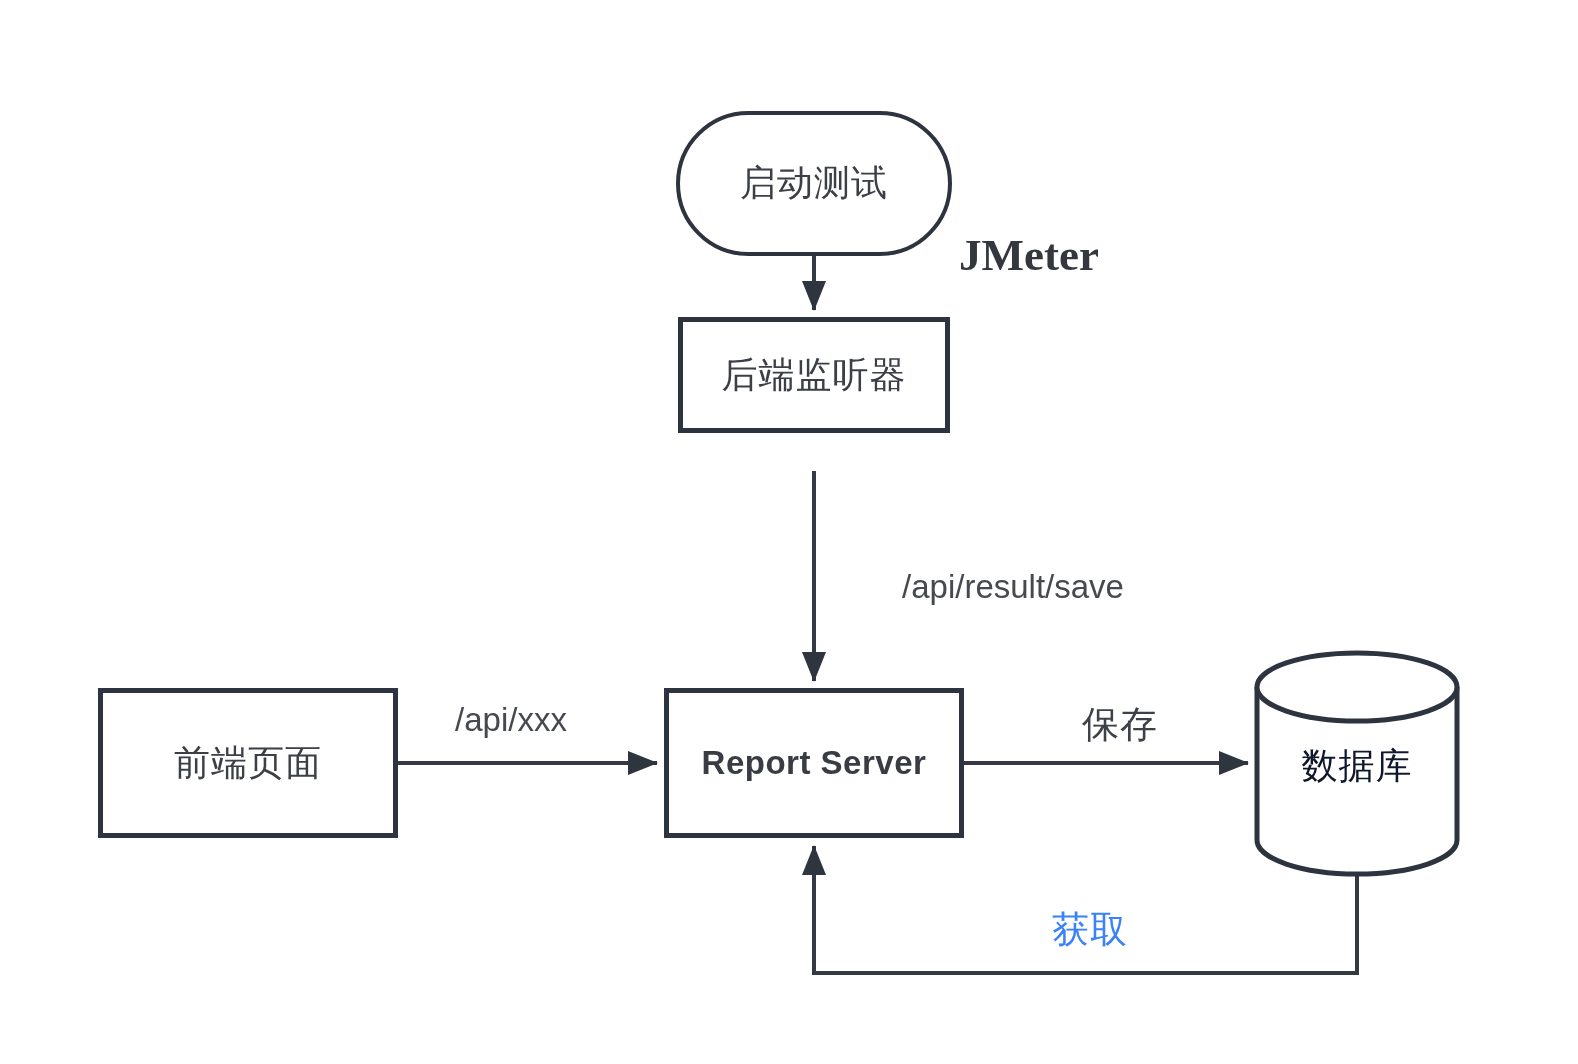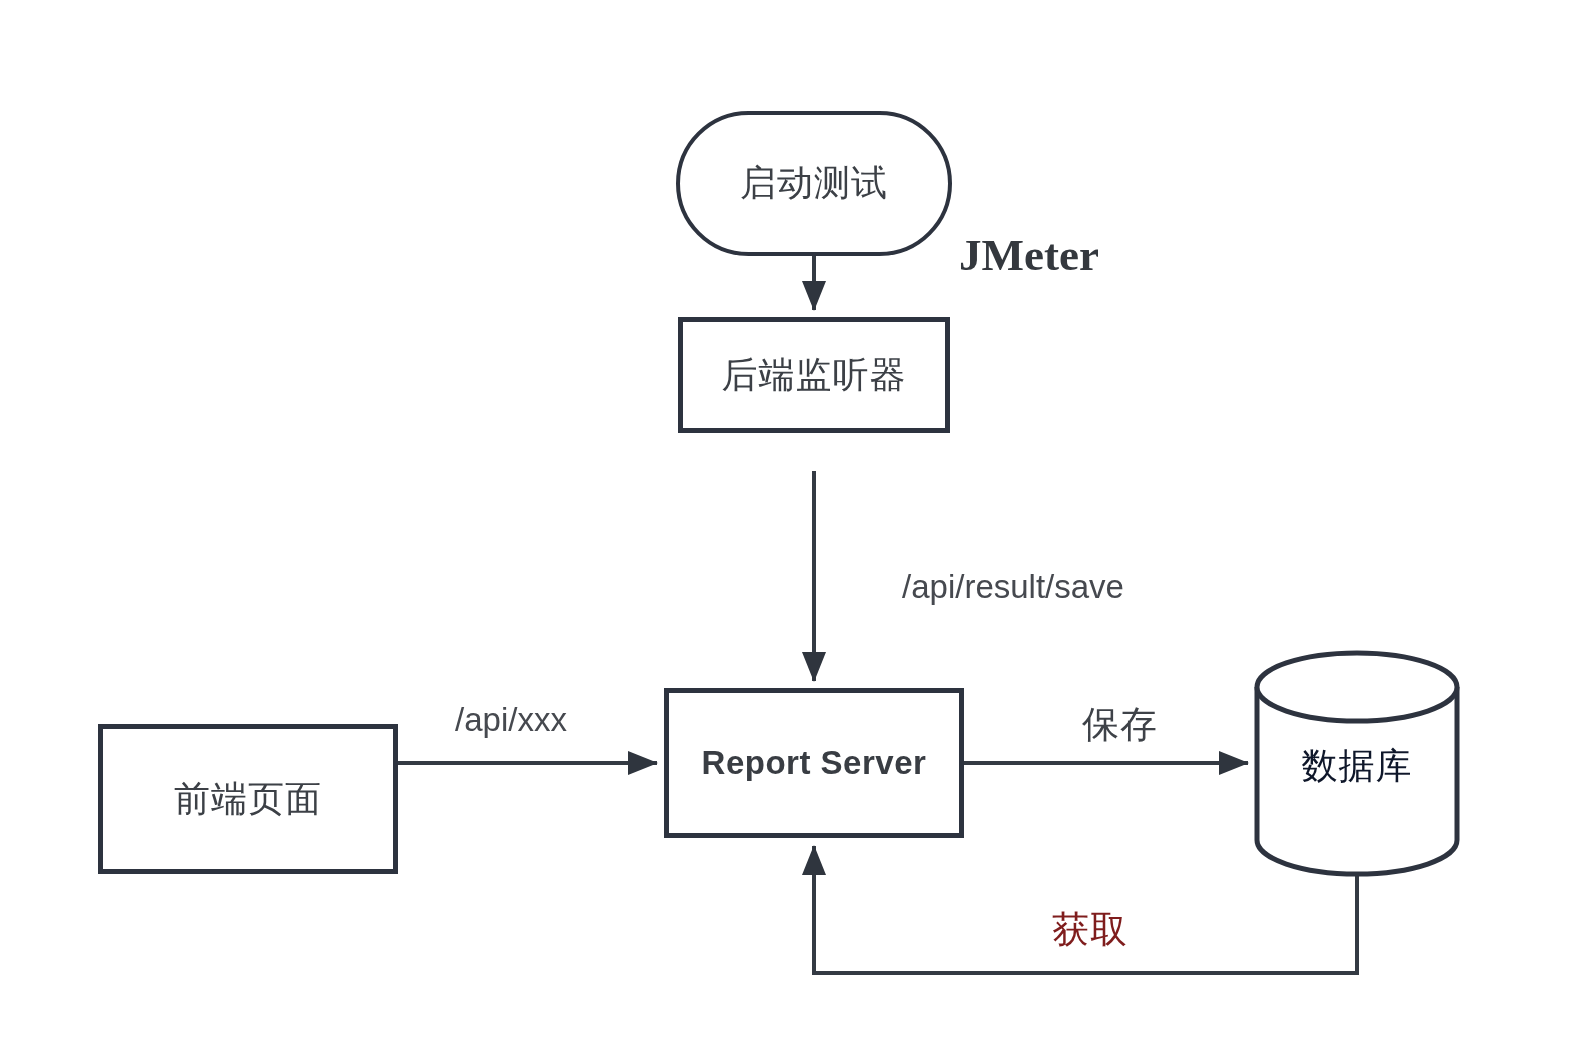--- a/index.html
+++ b/index.html
@@ -45,21 +45,21 @@
     margin-top: 48px;
   }
   .node-listener {
     left: 678px;
     top: 317px;
     width: 272px;
     height: 116px;
   }
   .node-frontend {
     left: 98px;
-    top: 724px;
+    top: 688px;
     width: 300px;
     height: 150px;
     text-align: center;
   }
   .node-report {
     left: 664px;
     top: 688px;
     width: 300px;
     height: 150px;
     font-size: 33px;
@@ -106,21 +106,21 @@
     top: 725px;
     font-size: 37px;
     color: #3e4248;
     letter-spacing: 1px;
     margin-left: 16px;
   }
   .edge-label-fetch {
     left: 1090px;
     top: 930px;
     font-size: 37px;
-    color: #7f1d1d;
+    color: #3b82f6;
     letter-spacing: 1px;
   }
 </style>
 </head>
 <body>
 
 <div class="canvas">
 
   <svg class="svg-layer" width="1578" height="1064" viewBox="0 0 1578 1064" xmlns="http://www.w3.org/2000/svg">
     <defs>

